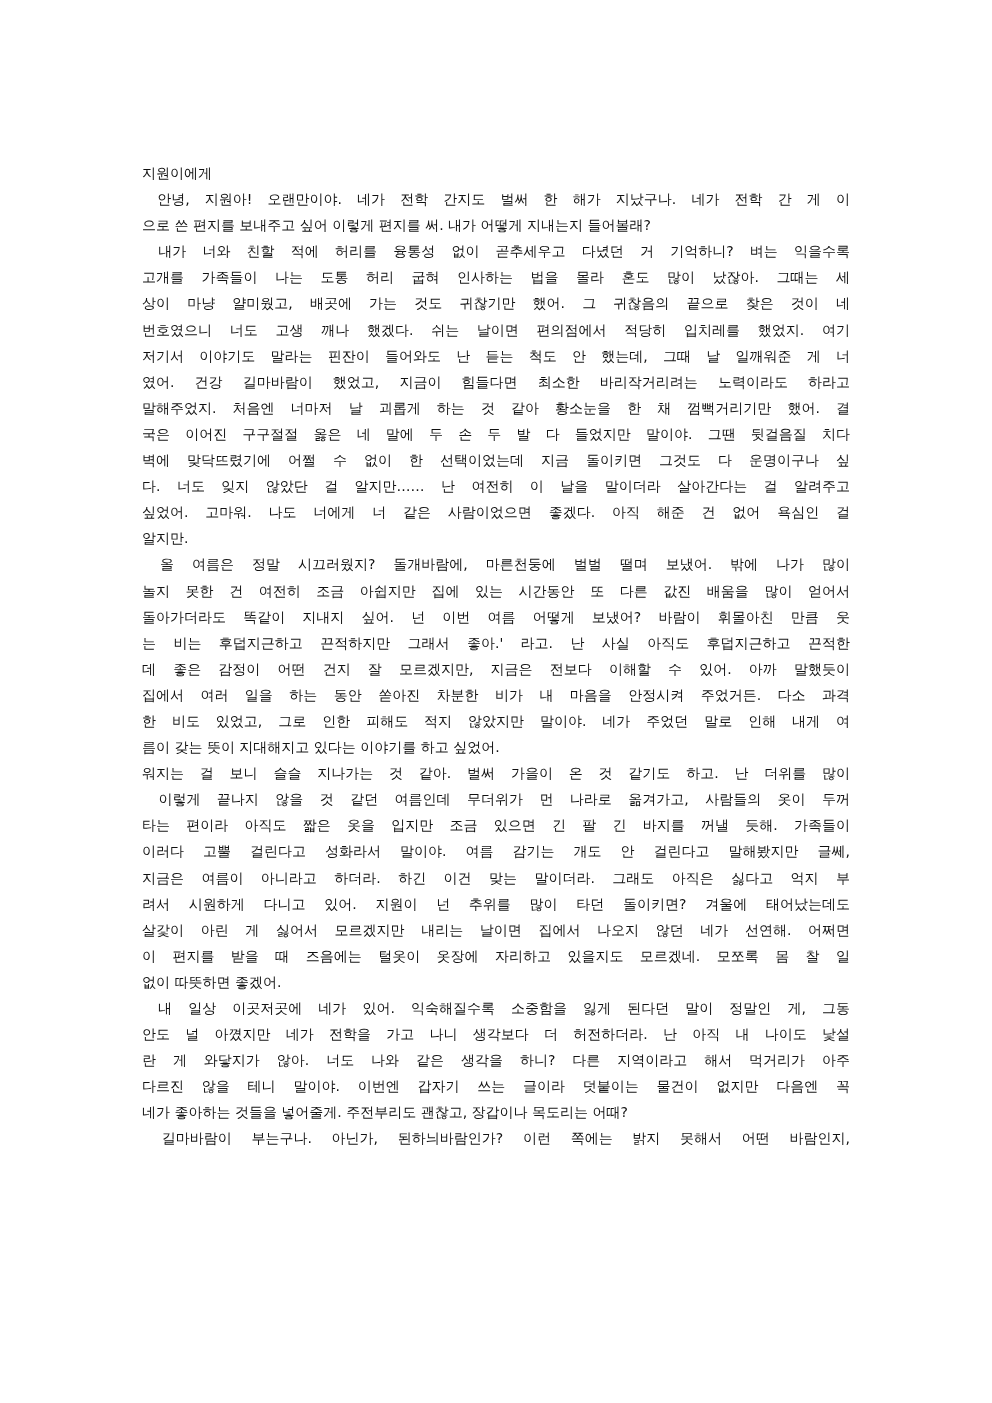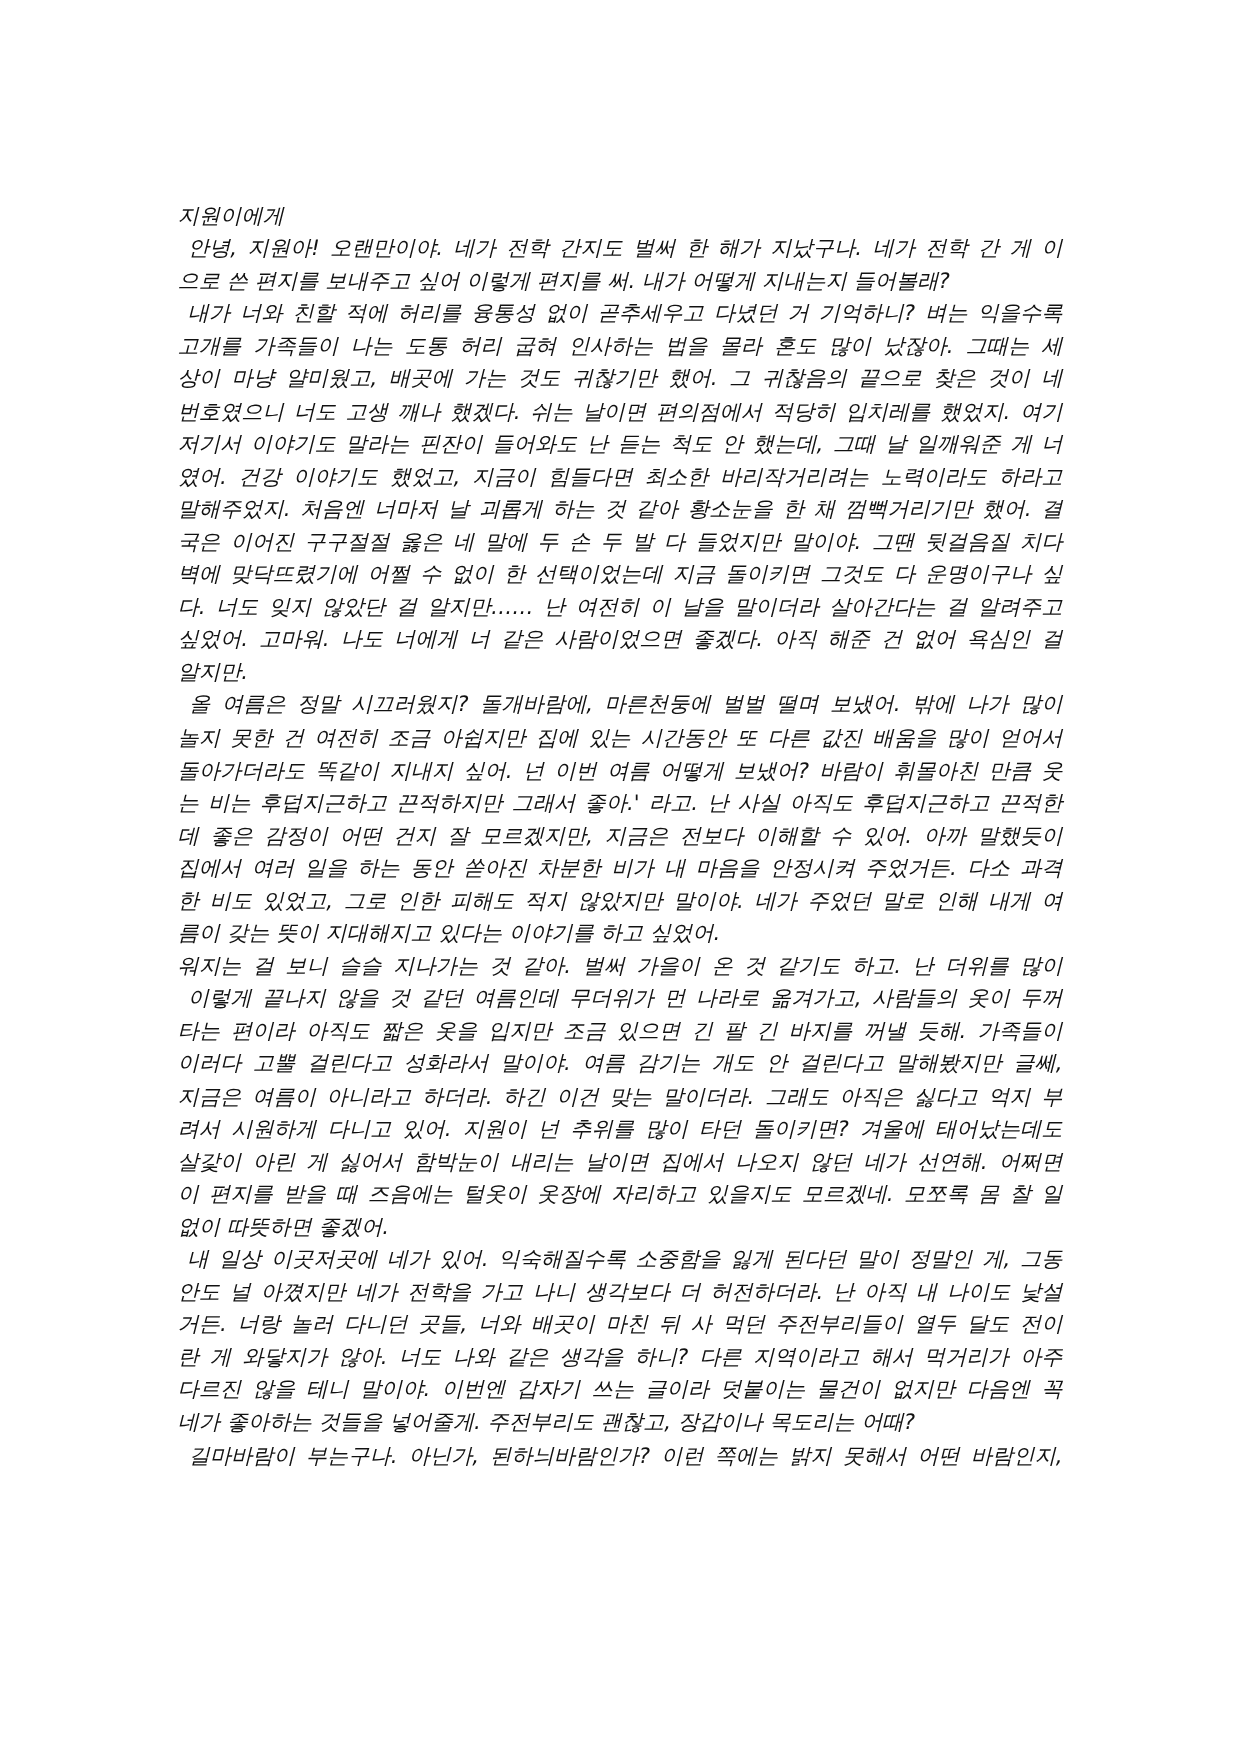--- a/index.html
+++ b/index.html
@@ -17,27 +17,26 @@
     }
     .page {
       position: absolute;
       left: 142px;
       top: 160px;
       width: 708px;
     }
     .line {
       height: 26.1px;
       line-height: 26.1px;
-      font-size: 17px;
+      font-size: 14px;
       white-space: nowrap;
       text-align: justify;
       text-align-last: justify;
       overflow: visible;
       letter-spacing: 0px;
-      font-style: italic;
     }
     .line.last {
       text-align-last: left;
     }
     .title {
       text-align-last: left;
     }
   </style>
 </head>
 <body>
@@ -49,21 +48,21 @@
     <div class="line">&nbsp;안녕, 지원아! 오랜만이야. 네가 전학 간지도 벌써 한 해가 지났구나. 네가 전학 간 게 이</div>
     <div class="line last">으로 쓴 편지를 보내주고 싶어 이렇게 편지를 써. 내가 어떻게 지내는지 들어볼래?</div>
   </div>
 
   <div>
     <div class="line">&nbsp;내가 너와 친할 적에 허리를 융통성 없이 곧추세우고 다녔던 거 기억하니? 벼는 익을수록</div>
     <div class="line">고개를 가족들이 나는 도통 허리 굽혀 인사하는 법을 몰라 혼도 많이 났잖아. 그때는 세</div>
     <div class="line">상이 마냥 얄미웠고, 배곳에 가는 것도 귀찮기만 했어. 그 귀찮음의 끝으로 찾은 것이 네</div>
     <div class="line">번호였으니 너도 고생 깨나 했겠다. 쉬는 날이면 편의점에서 적당히 입치레를 했었지. 여기</div>
     <div class="line">저기서 이야기도 말라는 핀잔이 들어와도 난 듣는 척도 안 했는데, 그때 날 일깨워준 게 너</div>
-    <div class="line">였어. 건강 이야기도 했었고, 지금이 힘들다면 최소한 바리작거리려는 노력이라도 하라고</div>
+    <div class="line">였어. 건강 길마바람이 했었고, 지금이 힘들다면 최소한 바리작거리려는 노력이라도 하라고</div>
     <div class="line">말해주었지. 처음엔 너마저 날 괴롭게 하는 것 같아 황소눈을 한 채 껌뻑거리기만 했어. 결</div>
     <div class="line">국은 이어진 구구절절 옳은 네 말에 두 손 두 발 다 들었지만 말이야. 그땐 뒷걸음질 치다</div>
     <div class="line">벽에 맞닥뜨렸기에 어쩔 수 없이 한 선택이었는데 지금 돌이키면 그것도 다 운명이구나 싶</div>
     <div class="line">다. 너도 잊지 않았단 걸 알지만…… 난 여전히 이 날을 말이더라 살아간다는 걸 알려주고</div>
     <div class="line">싶었어. 고마워. 나도 너에게 너 같은 사람이었으면 좋겠다. 아직 해준 건 없어 욕심인 걸</div>
     <div class="line last">알지만.</div>
   </div>
 
   <div>
     <div class="line">&nbsp;올 여름은 정말 시끄러웠지? 돌개바람에, 마른천둥에 벌벌 떨며 보냈어. 밖에 나가 많이</div>
@@ -76,29 +75,28 @@
     <div class="line last">름이 갖는 뜻이 지대해지고 있다는 이야기를 하고 싶었어.</div>
   </div>
 
   <div>
     <div class="line">워지는 걸 보니 슬슬 지나가는 것 같아. 벌써 가을이 온 것 같기도 하고. 난 더위를 많이</div>
     <div class="line">&nbsp;이렇게 끝나지 않을 것 같던 여름인데 무더위가 먼 나라로 옮겨가고, 사람들의 옷이 두꺼</div>
     <div class="line">타는 편이라 아직도 짧은 옷을 입지만 조금 있으면 긴 팔 긴 바지를 꺼낼 듯해. 가족들이</div>
     <div class="line">이러다 고뿔 걸린다고 성화라서 말이야. 여름 감기는 개도 안 걸린다고 말해봤지만 글쎄,</div>
     <div class="line">지금은 여름이 아니라고 하더라. 하긴 이건 맞는 말이더라. 그래도 아직은 싫다고 억지 부</div>
     <div class="line">려서 시원하게 다니고 있어. 지원이 넌 추위를 많이 타던 돌이키면? 겨울에 태어났는데도</div>
-    <div class="line">살갗이 아린 게 싫어서 함박눈이 내리는 날이면 집에서 나오지 않던 네가 선연해. 어쩌면</div>
+    <div class="line">살갗이 아린 게 싫어서 모르겠지만 내리는 날이면 집에서 나오지 않던 네가 선연해. 어쩌면</div>
     <div class="line">이 편지를 받을 때 즈음에는 털옷이 옷장에 자리하고 있을지도 모르겠네. 모쪼록 몸 찰 일</div>
     <div class="line last">없이 따뜻하면 좋겠어.</div>
   </div>
 
   <div>
     <div class="line">&nbsp;내 일상 이곳저곳에 네가 있어. 익숙해질수록 소중함을 잃게 된다던 말이 정말인 게, 그동</div>
     <div class="line">안도 널 아꼈지만 네가 전학을 가고 나니 생각보다 더 허전하더라. 난 아직 내 나이도 낯설</div>
-    <div class="line">거든. 너랑 놀러 다니던 곳들, 너와 배곳이 마친 뒤 사 먹던 주전부리들이 열두 달도 전이</div>
     <div class="line">란 게 와닿지가 않아. 너도 나와 같은 생각을 하니? 다른 지역이라고 해서 먹거리가 아주</div>
     <div class="line">다르진 않을 테니 말이야. 이번엔 갑자기 쓰는 글이라 덧붙이는 물건이 없지만 다음엔 꼭</div>
     <div class="line last">네가 좋아하는 것들을 넣어줄게. 주전부리도 괜찮고, 장갑이나 목도리는 어때?</div>
   </div>
 
   <div>
     <div class="line">&nbsp;길마바람이 부는구나. 아닌가, 된하늬바람인가? 이런 쪽에는 밝지 못해서 어떤 바람인지,</div>
   </div>
 </div>
 

